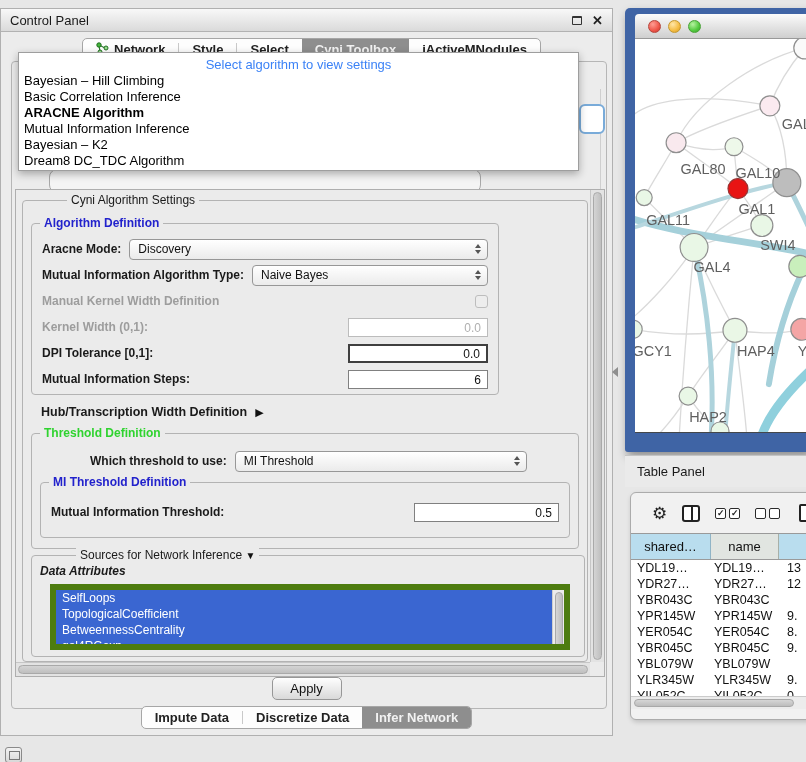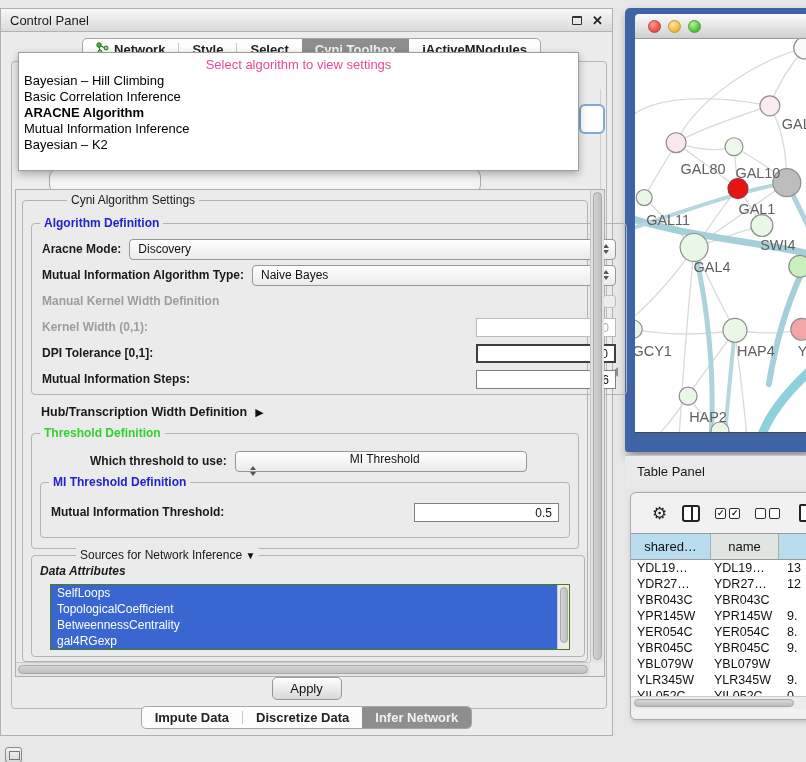--- a/index.html
+++ b/index.html
@@ -48,21 +48,21 @@
     border-radius:5px; background:linear-gradient(#d4d4d4,#bfbfbf); border:1px solid #a9a9a9; }
 
   .group { position:absolute; border:1px solid #b3b3b3; border-radius:4px; }
   .legend { position:absolute; top:-8px; left:8px; background:#ebebeb; padding:0 4px;
     font-size:12px; font-weight:bold; white-space:nowrap; }
   .legend.plain { font-weight:normal; color:#1a1a1a;margin-left:36px; }
   .legend.blue { color:#2222cc; }
   .legend.green { color:#2fd32f; }
 
   .g-cyni { left:6px; top:10px; width:566px; height:462px; }
-  .g-algo { left:8px; top:22px; width:596px; height:172px; }
+  .g-algo { left:8px; top:22px; width:468px; height:172px; }
   .g-thresh { left:8px; top:232px; width:548px; height:116px; }
   .g-mi { left:8px; top:48px; width:530px; height:56px; }
   .g-sources { left:8px; top:354px; width:554px; height:102px; }
 
   .frow { display:flex; align-items:center; height:26px; padding:0 10px; }
   .frow:first-of-type { margin-top:12px; }
   .flabel { font-size:12px; font-weight:bold; color:#1a1a1a; white-space:nowrap; }
   .flabel.disabled { color:#9d9d9d; }
   .spacer { flex:1; }
 
@@ -83,43 +83,43 @@
   .tfield.disabled { border:1px solid #bcbcbc; color:#b0b0b0; }
   .tfield.focused { border:2px solid #3f3f3f; padding-top:1px; }
 
   .checkbox { width:13px; height:13px; border:1px solid #bdbdbd; border-radius:3px; background:#ededed; }
 
   .hub-row { position:absolute; left:18px; top:204px; display:flex; align-items:center; gap:8px; }
   .hub-row .flabel { font-size:12.5px; }
   .arrow-glyph { font-size:11px; color:#111; }
 
   .which-row { display:flex; align-items:center; height:26px; padding-left:58px; margin-top:14px; }
-  .which-row .combo { width:292px;flex-direction:column; }
+  .which-row .combo { width:292px; }
 
   .mi-row { display:flex; align-items:center; height:26px; padding:0 10px; margin-top:16px; }
 
   .attr-label { position:absolute; left:8px; top:8px; font-size:12px; font-weight:bold; color:#1a1a1a;font-style:italic; }
   .listbox { position:absolute; left:18px; top:28px; width:520px; height:66px;
-    border:1px solid #4d7c0f; background:#fff; overflow:hidden; }
+    border:6px solid #4d7c0f; background:#fff; overflow:hidden; }
   .attr-item { height:16px; line-height:16px; background:#3a66d1; color:#fff; font-size:12px;
     padding-left:6px; width:calc(100% - 12px); }
   .list-vscroll { position:absolute; right:0; top:0; width:12px; height:100%; background:#ececec;
     border-left:1px solid #cdcdcd; }
   .list-vscroll .thumb { position:absolute; left:1.5px; top:2px; width:8px; height:56px;
     border-radius:4px; background:linear-gradient(90deg,#d6d6d6,#bdbdbd); border:1px solid #a9a9a9; }
 
   .apply-btn { position:absolute; left:50%; transform:translateX(-50%); top:668px; width:70px; height:23px;
     border:1px solid #979797; border-radius:5px; background:linear-gradient(#fefefe,#d9d9d9);
     font-size:13px; color:#111; font-family:"Liberation Sans",sans-serif; z-index:7; }
   .bottom-tabbar { position:absolute; left:0; top:697px; width:100%; display:flex; justify-content:center; z-index:8; }
 
   
   .algo-popup { position:absolute; left:18px; top:52px; width:561px; height:119px; background:#fff;
     border:1px solid #9e9e9e; box-shadow:0 3px 8px rgba(0,0,0,0.30); z-index:50; }
-  .algo-placeholder { height:20px; padding-top:4px; text-align:center; color:#ec4899; font-size:13px; }
+  .algo-placeholder { height:20px; padding-top:4px; text-align:center; color:#3b82f6; font-size:13px; }
   .algo-item { height:16px; line-height:16px; font-size:13px; color:#000; padding-left:5px; white-space:nowrap; }
   .algo-item.selected { font-weight:bold; }
 
   
   .split-arrow { position:absolute; left:612px; top:367px; width:0; height:0;
     border-top:5px solid transparent; border-bottom:5px solid transparent; border-right:6px solid #8f8f8f; }
 
   
   .net-window { position:absolute; left:625px; top:8px; width:185px; height:444px;
     background:#3f64a5; border-top-left-radius:5px; border-bottom-left-radius:3px;
@@ -347,20 +347,21 @@
   </div>
 
   <div class="algo-popup">
     <div class="algo-placeholder">Select algorithm to view settings</div>
     <div id="algo-items">
         <div class="algo-item">Bayesian – Hill Climbing</div>
         <div class="algo-item">Basic Correlation Inference</div>
         <div class="algo-item selected">ARACNE Algorithm</div>
         <div class="algo-item">Mutual Information Inference</div>
         <div class="algo-item">Bayesian – K2</div>
+        <div class="algo-item">Dream8 DC_TDC Algorithm</div>
       </div>
   </div>
 
   <div class="split-arrow"></div>
 
   <div class="net-window">
     <div class="net-inner">
       <div class="net-titlebar">
         <span class="tl red"></span>
         <span class="tl yellow"></span>

